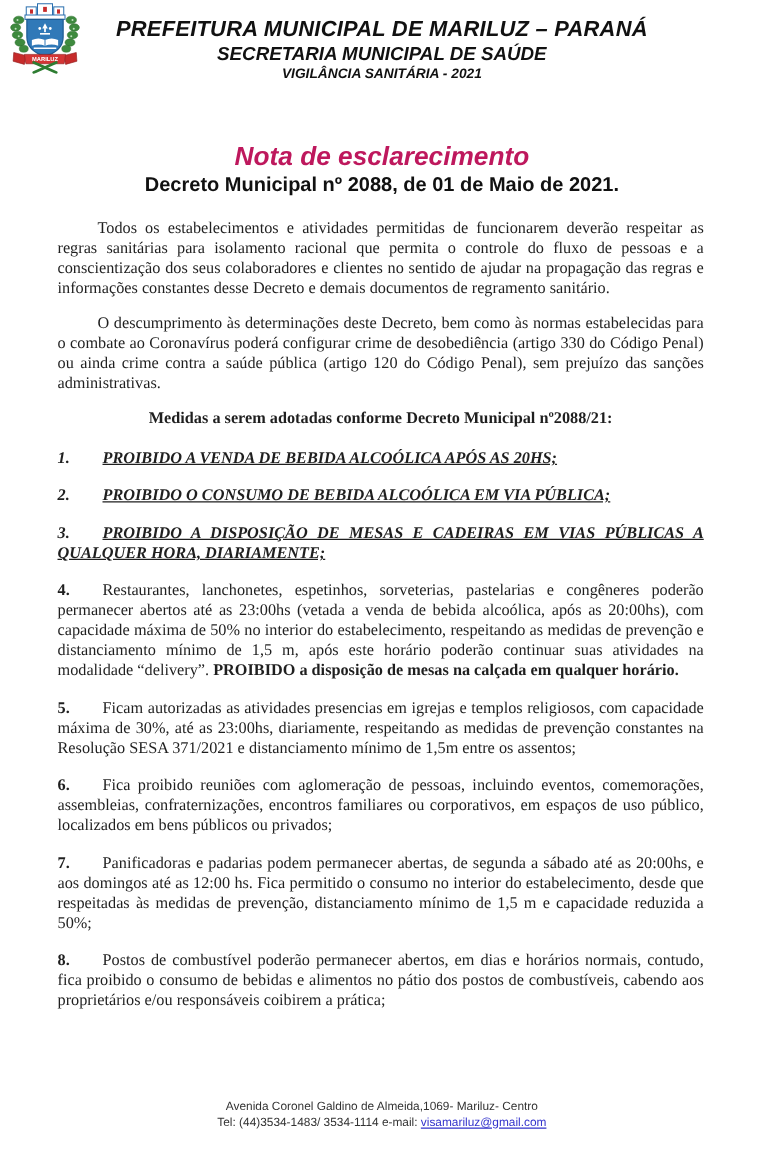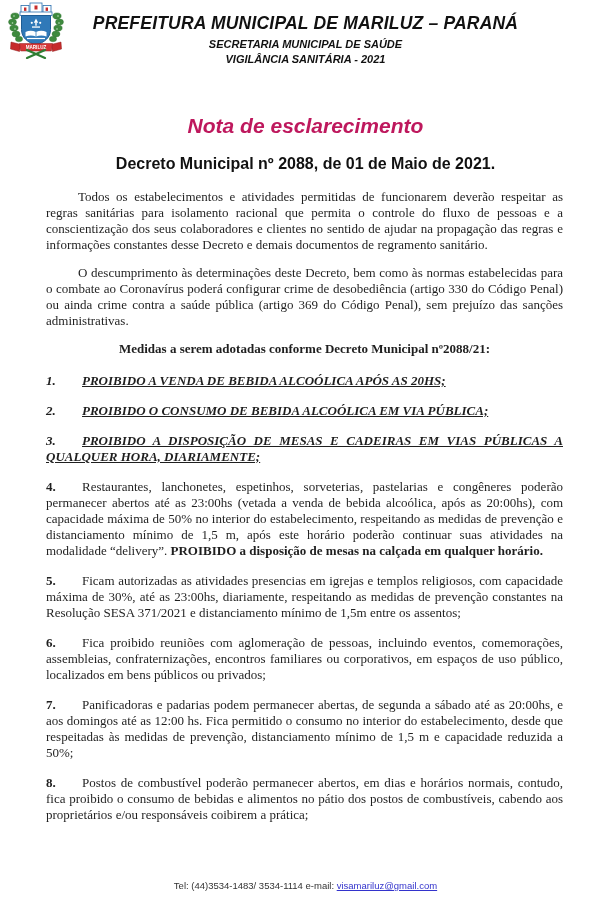--- a/index.html
+++ b/index.html
@@ -10,31 +10,31 @@
     color:#1f1f1f;
     font-family:"Liberation Serif", serif;
     overflow:hidden;
     margin:0 auto;
   }
   
   .header { position:relative; padding-top:12px; height:58px; }
   .logo { position:absolute; left:8px; top:2px; width:56px; height:57px; }
   .header-text { text-align:center; font-family:"Liberation Sans", sans-serif; font-weight:bold; font-style:italic; }
   .header-org  { font-size:17.5px; line-height:22px; letter-spacing:0.2px; color:#111; }
-  .header-dept { font-size:11px;  line-height:14px; margin-top:3px; color:#111; }
+  .header-dept { font-size:15px;  line-height:14px; margin-top:3px; color:#111; }
   .header-div  { font-size:11px;  line-height:14px; margin-top:1px; color:#111; }
   
   .doc-title {
     margin-top:44px; text-align:center;
     font-family:"Liberation Sans", sans-serif;
     font-weight:bold; font-style:italic;
     font-size:21px; line-height:24px; color:#be185d;
   }
   .doc-subtitle {
-    margin-top:16px; text-align:center;
+    margin-top:1px; text-align:center;
     font-family:"Liberation Sans", sans-serif;
     font-weight:bold; font-size:16px; line-height:20px; color:#111;
   }
   
   .body { margin:15px 48px 15px 46px; font-size:13px; line-height:16px; text-align:justify; }
   .para { margin:0 0 12px 0; text-indent:32px; }
   .measures-heading { text-align:center; font-weight:bold; margin:12px 0 16px 0; }
   .item { margin:0 0 14px 0; }
   .item-num { display:inline-block; width:36px; font-weight:bold; text-indent:0; }
   .item.emph .item-num { font-style:italic; }
@@ -130,34 +130,35 @@
       <div class="header-div">VIGILÂNCIA SANITÁRIA - 2021</div>
     </div>
   </div>
 
   <div class="doc-title">Nota de esclarecimento</div>
   <div class="doc-subtitle">Decreto Municipal nº 2088, de 01 de Maio de 2021.</div>
 
   <div class="body">
     <div id="paragraphs">
         <p class="para"><span class="s-n">Todos os estabelecimentos e atividades permitidas de funcionarem deverão respeitar as regras sanitárias para isolamento racional que permita o controle do fluxo de pessoas e a conscientização dos seus colaboradores e clientes no sentido de ajudar na propagação das regras e informações constantes desse Decreto e demais documentos de regramento sanitário.</span></p>
-        <p class="para"><span class="s-n">O descumprimento às determinações deste Decreto, bem como às normas estabelecidas para o combate ao Coronavírus poderá configurar crime de desobediência (artigo 330 do Código Penal) ou ainda crime contra a saúde pública (artigo 369 do Código Penal), sem prejuízo das sanções administrativas.</span></p>
+        <p class="para"><span class="s-n">O descumprimento às determinações deste Decreto, bem como às normas estabelecidas para o combate ao Coronavírus poderá configurar crime de desobediência (artigo 330 do Código Penal) ou ainda crime contra a saúde pública (artigo 120 do Código Penal), sem prejuízo das sanções administrativas.</span></p>
       </div>
     <div class="measures-heading">Medidas a serem adotadas conforme Decreto Municipal nº2088/21:</div>
     <div id="items">
         <div class="item emph"><span class="item-num">1.</span><span class="s-biu">PROIBIDO A VENDA DE BEBIDA ALCOÓLICA APÓS AS 20HS;</span></div>
         <div class="item emph"><span class="item-num">2.</span><span class="s-biu">PROIBIDO O CONSUMO DE BEBIDA ALCOÓLICA EM VIA PÚBLICA;</span></div>
         <div class="item emph"><span class="item-num">3.</span><span class="s-biu">PROIBIDO A DISPOSIÇÃO DE MESAS E CADEIRAS EM VIAS PÚBLICAS A QUALQUER HORA, DIARIAMENTE;</span></div>
         <div class="item"><span class="item-num">4.</span><span class="s-n">Restaurantes, lanchonetes, espetinhos, sorveterias, pastelarias e congêneres poderão permanecer abertos até as 23:00hs </span><span class="s-i">(vetada a venda de bebida alcoólica, após as 20:00hs),</span><span class="s-n"> com capacidade máxima de 50% no interior do estabelecimento, respeitando as medidas de prevenção e distanciamento mínimo de 1,5 m, após este horário poderão continuar suas atividades na modalidade “delivery”. </span><span class="s-b">PROIBIDO a disposição de mesas na calçada em qualquer horário.</span></div>
         <div class="item"><span class="item-num">5.</span><span class="s-n">Ficam autorizadas as atividades presencias em igrejas e templos religiosos, com capacidade máxima de 30%, até as 23:00hs, diariamente, respeitando as medidas de prevenção constantes na Resolução SESA 371/2021 e distanciamento mínimo de 1,5m entre os assentos;</span></div>
         <div class="item"><span class="item-num">6.</span><span class="s-n">Fica proibido reuniões com aglomeração de pessoas, incluindo eventos, comemorações, assembleias, confraternizações, encontros familiares ou corporativos, em espaços de uso público, localizados em bens públicos ou privados;</span></div>
         <div class="item"><span class="item-num">7.</span><span class="s-n">Panificadoras e padarias podem permanecer abertas, de segunda a sábado até as 20:00hs, e aos domingos até as 12:00 hs. Fica permitido o consumo no interior do estabelecimento, desde que respeitadas às medidas de prevenção, distanciamento mínimo de 1,5 m e capacidade reduzida a 50%;</span></div>
         <div class="item"><span class="item-num">8.</span><span class="s-n">Postos de combustível poderão permanecer abertos, em dias e horários normais, contudo, fica proibido o consumo de bebidas e alimentos no pátio dos postos de combustíveis, cabendo aos proprietários e/ou responsáveis coibirem a prática;</span></div>
       </div>
   </div>
 
   <div class="footer">
+    <div>Avenida Coronel Galdino de Almeida,1069- Mariluz- Centro</div>
     <div>
       <span>Tel: (44)3534-1483/ 3534-1114 e-mail: </span><a href="#" id="footer-email" style="color: rgb(51, 51, 204);">visamariluz@gmail.com</a>
     </div>
   </div>
 
 </div>
 
 </body></html>

